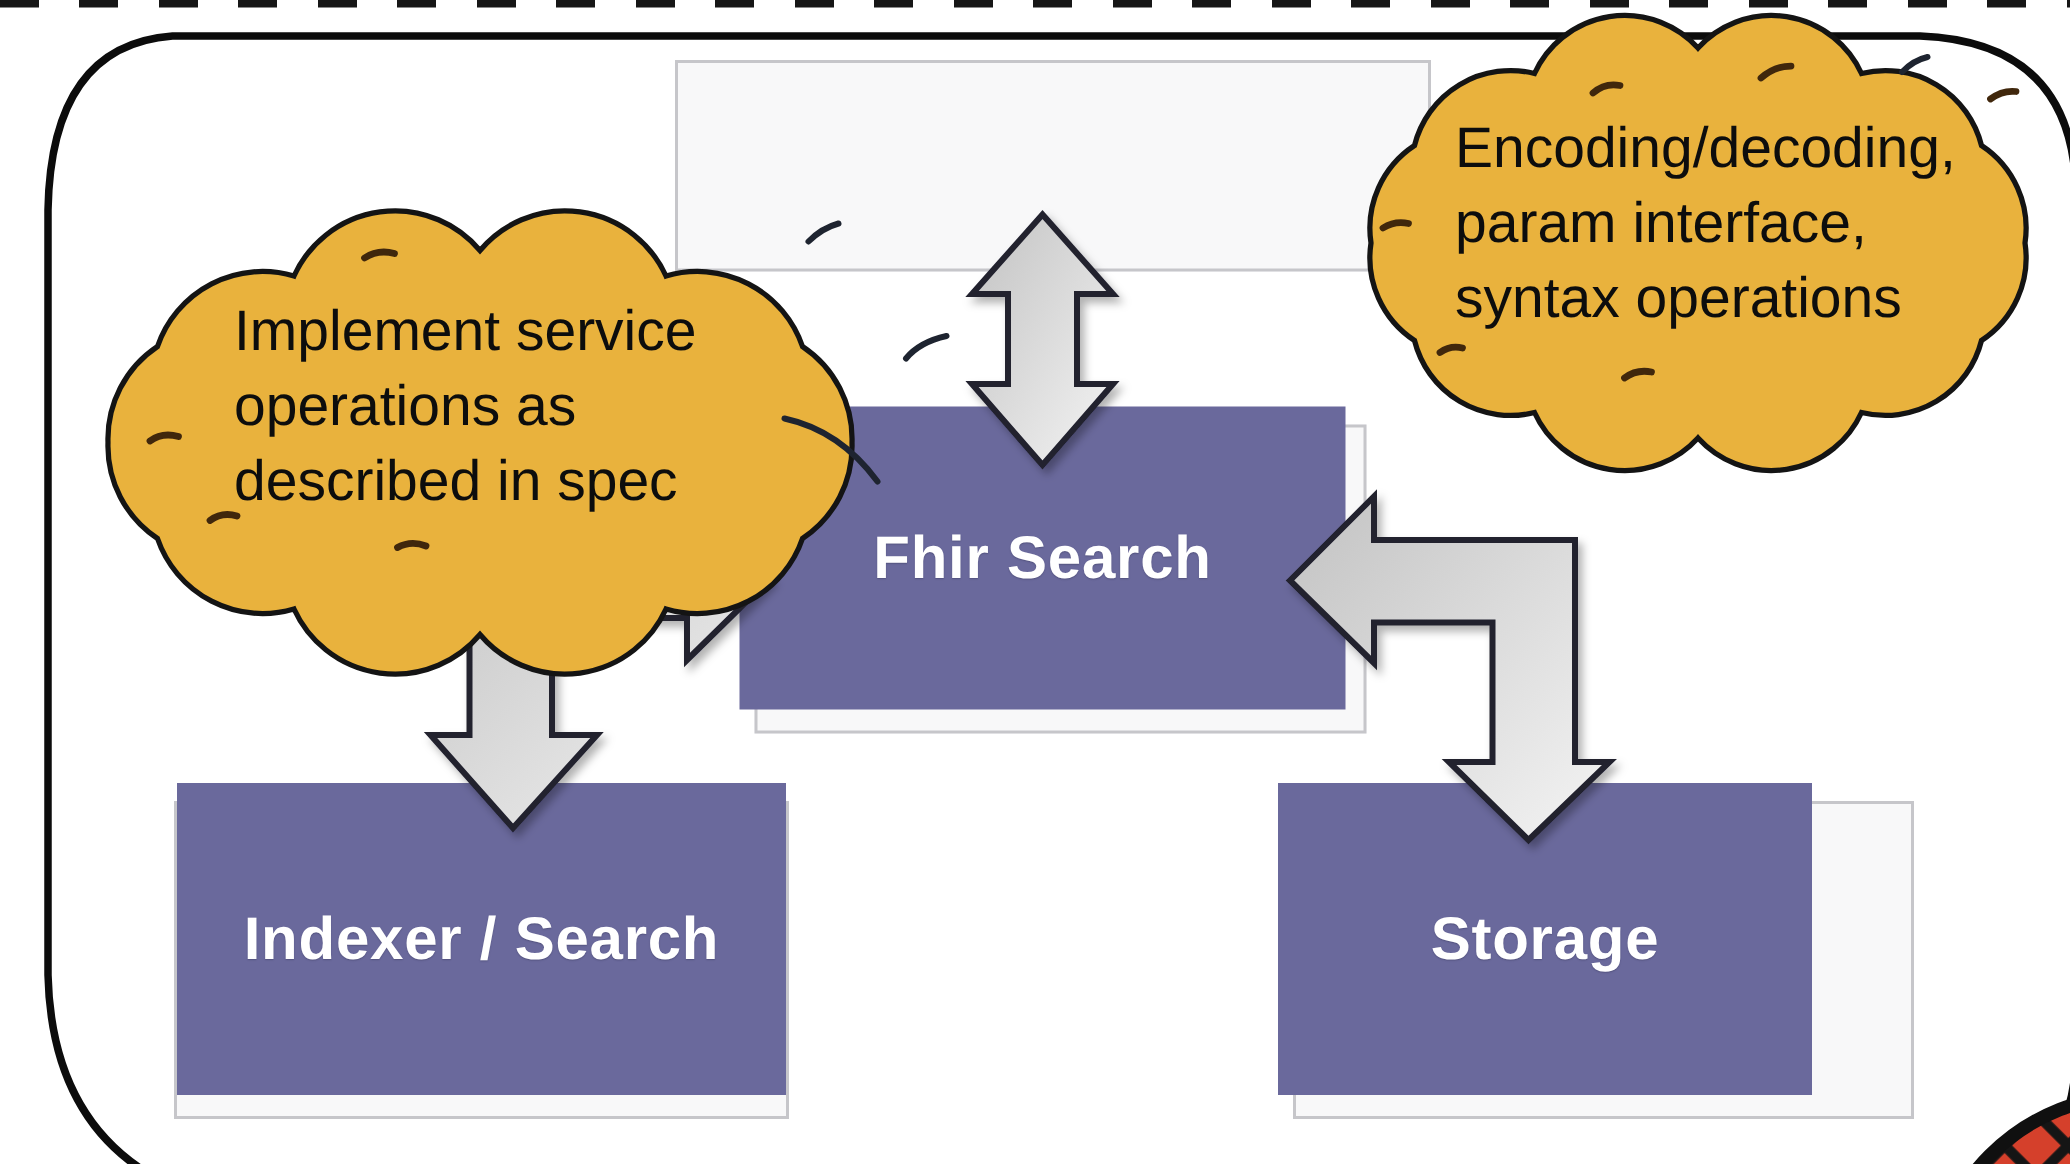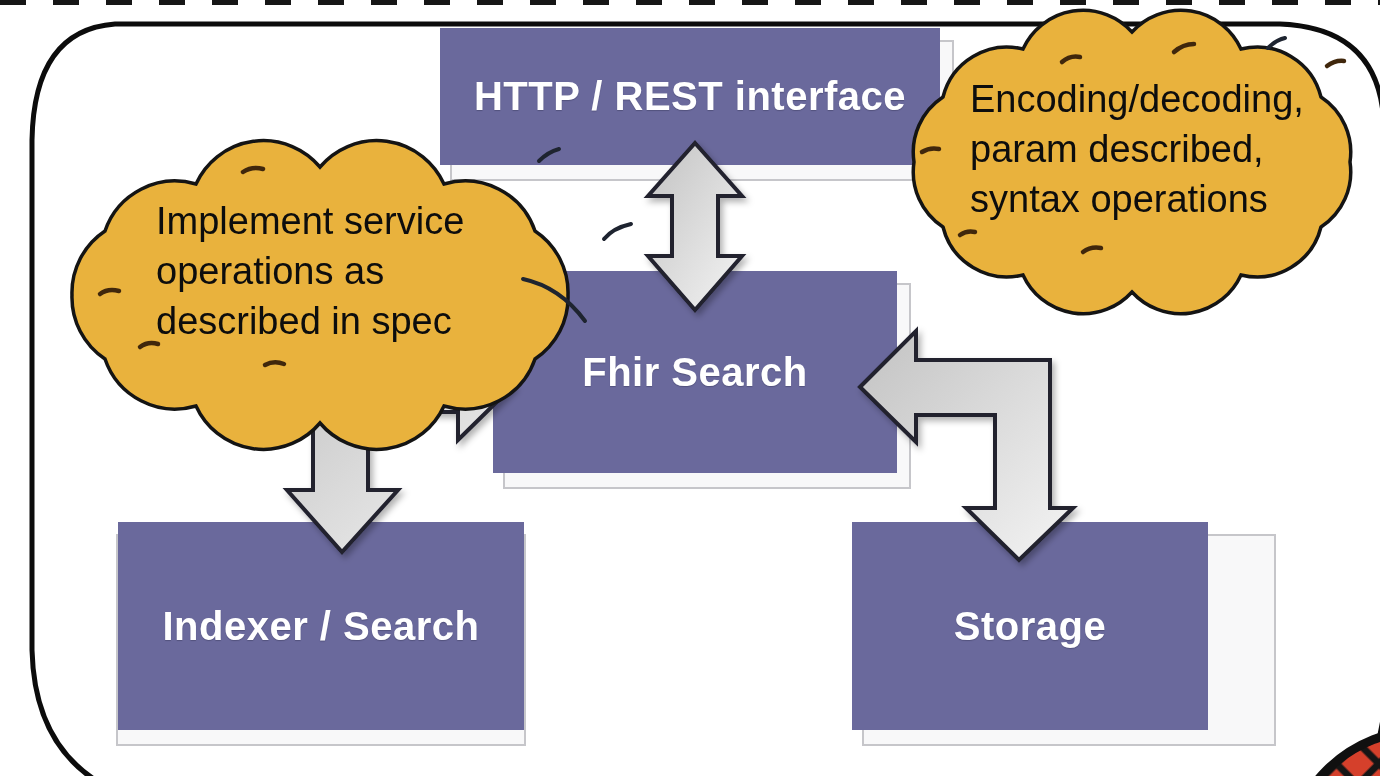--- a/index.html
+++ b/index.html
@@ -52,23 +52,20 @@
       <circle cx="1424" cy="868" r="138" fill="url(#hatch)"></circle>
       <circle cx="1424" cy="868" r="138" fill="none" stroke="#101010" stroke-width="9"></circle>
     </g>
   </svg>
 
   <div class="shadow" style="left:450px;top:40px;width:500px;height:137px;"></div>
   <div class="shadow" style="left:503px;top:283px;width:404px;height:202px;"></div>
   <div class="shadow" style="left:116px;top:534px;width:406px;height:208px;"></div>
   <div class="shadow" style="left:862px;top:534px;width:410px;height:208px;"></div>
 
-  <div class="box" style="left:440px;top:28px;width:500px;height:137px;">
-    <span>HTTP / REST interface</span>
-  </div>
   <div class="box" style="left:493px;top:271px;width:404px;height:202px;">
     <span>Fhir Search</span>
   </div>
   <div class="box" style="left:118px;top:522px;width:406px;height:208px;">
     <span>Indexer / Search</span>
   </div>
   <div class="box" style="left:852px;top:522px;width:356px;height:208px;">
     <span>Storage</span>
   </div>
 
@@ -118,17 +115,17 @@
     </g>
   </svg>
 
   <div class="cloud-text" style="left:156px;top:196px;">
     <div>Implement service</div>
     <div>operations as</div>
     <div>described in spec</div>
   </div>
   <div class="cloud-text" style="left:970px;top:74px;">
     <div>Encoding/decoding,</div>
-    <div>param described,</div>
+    <div>param interface,</div>
     <div>syntax operations</div>
   </div>
 
 </div>
 
 </body></html>

